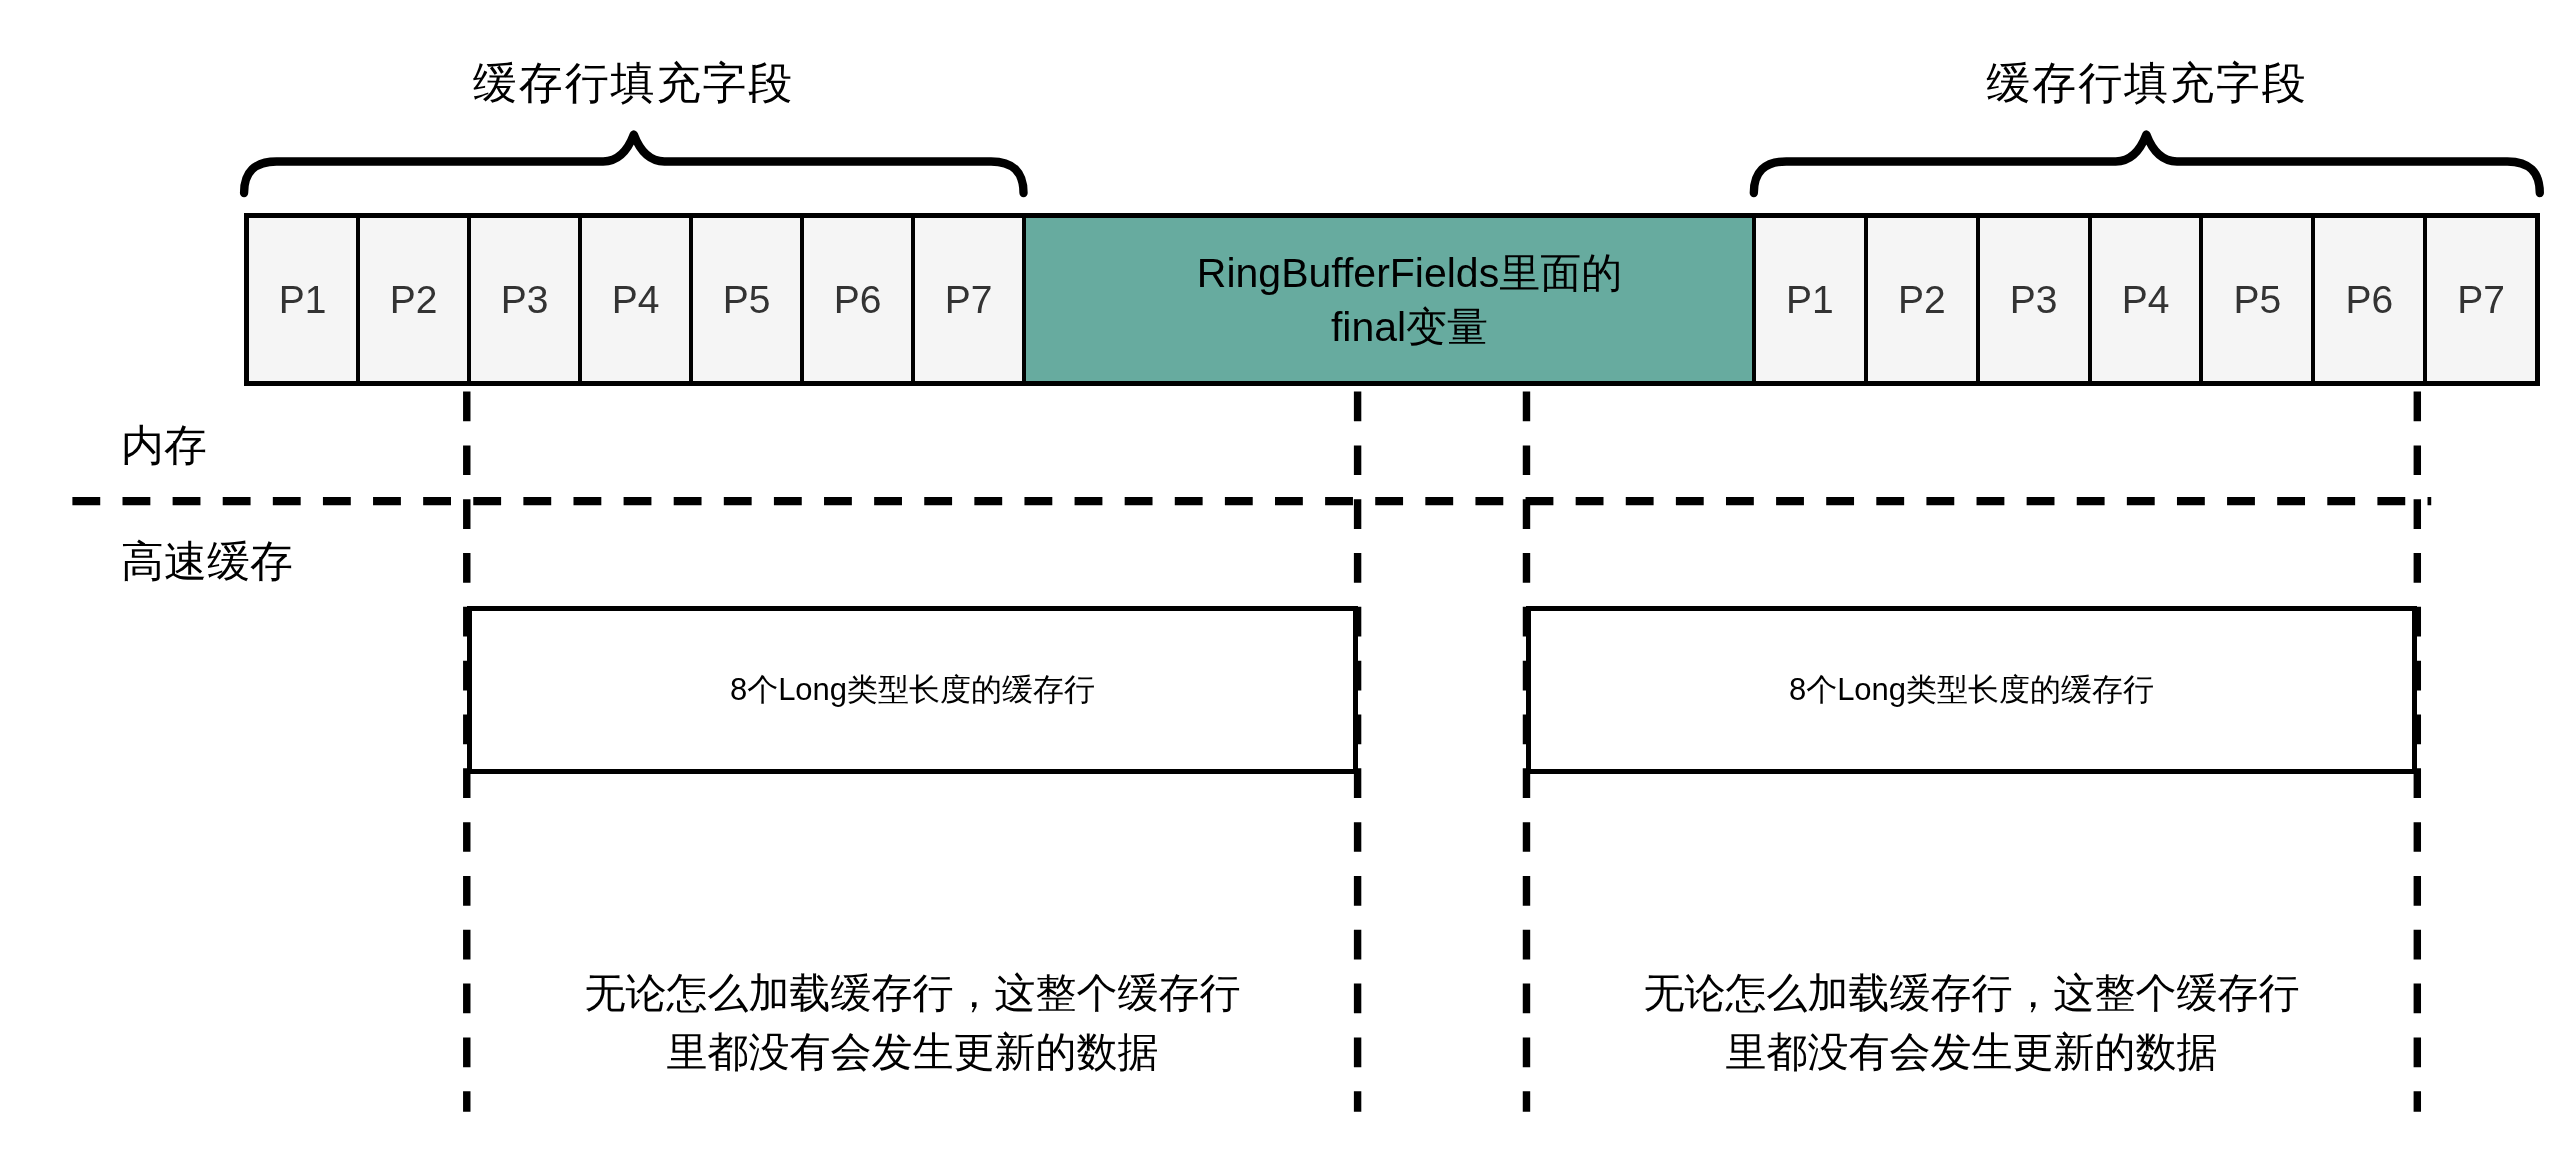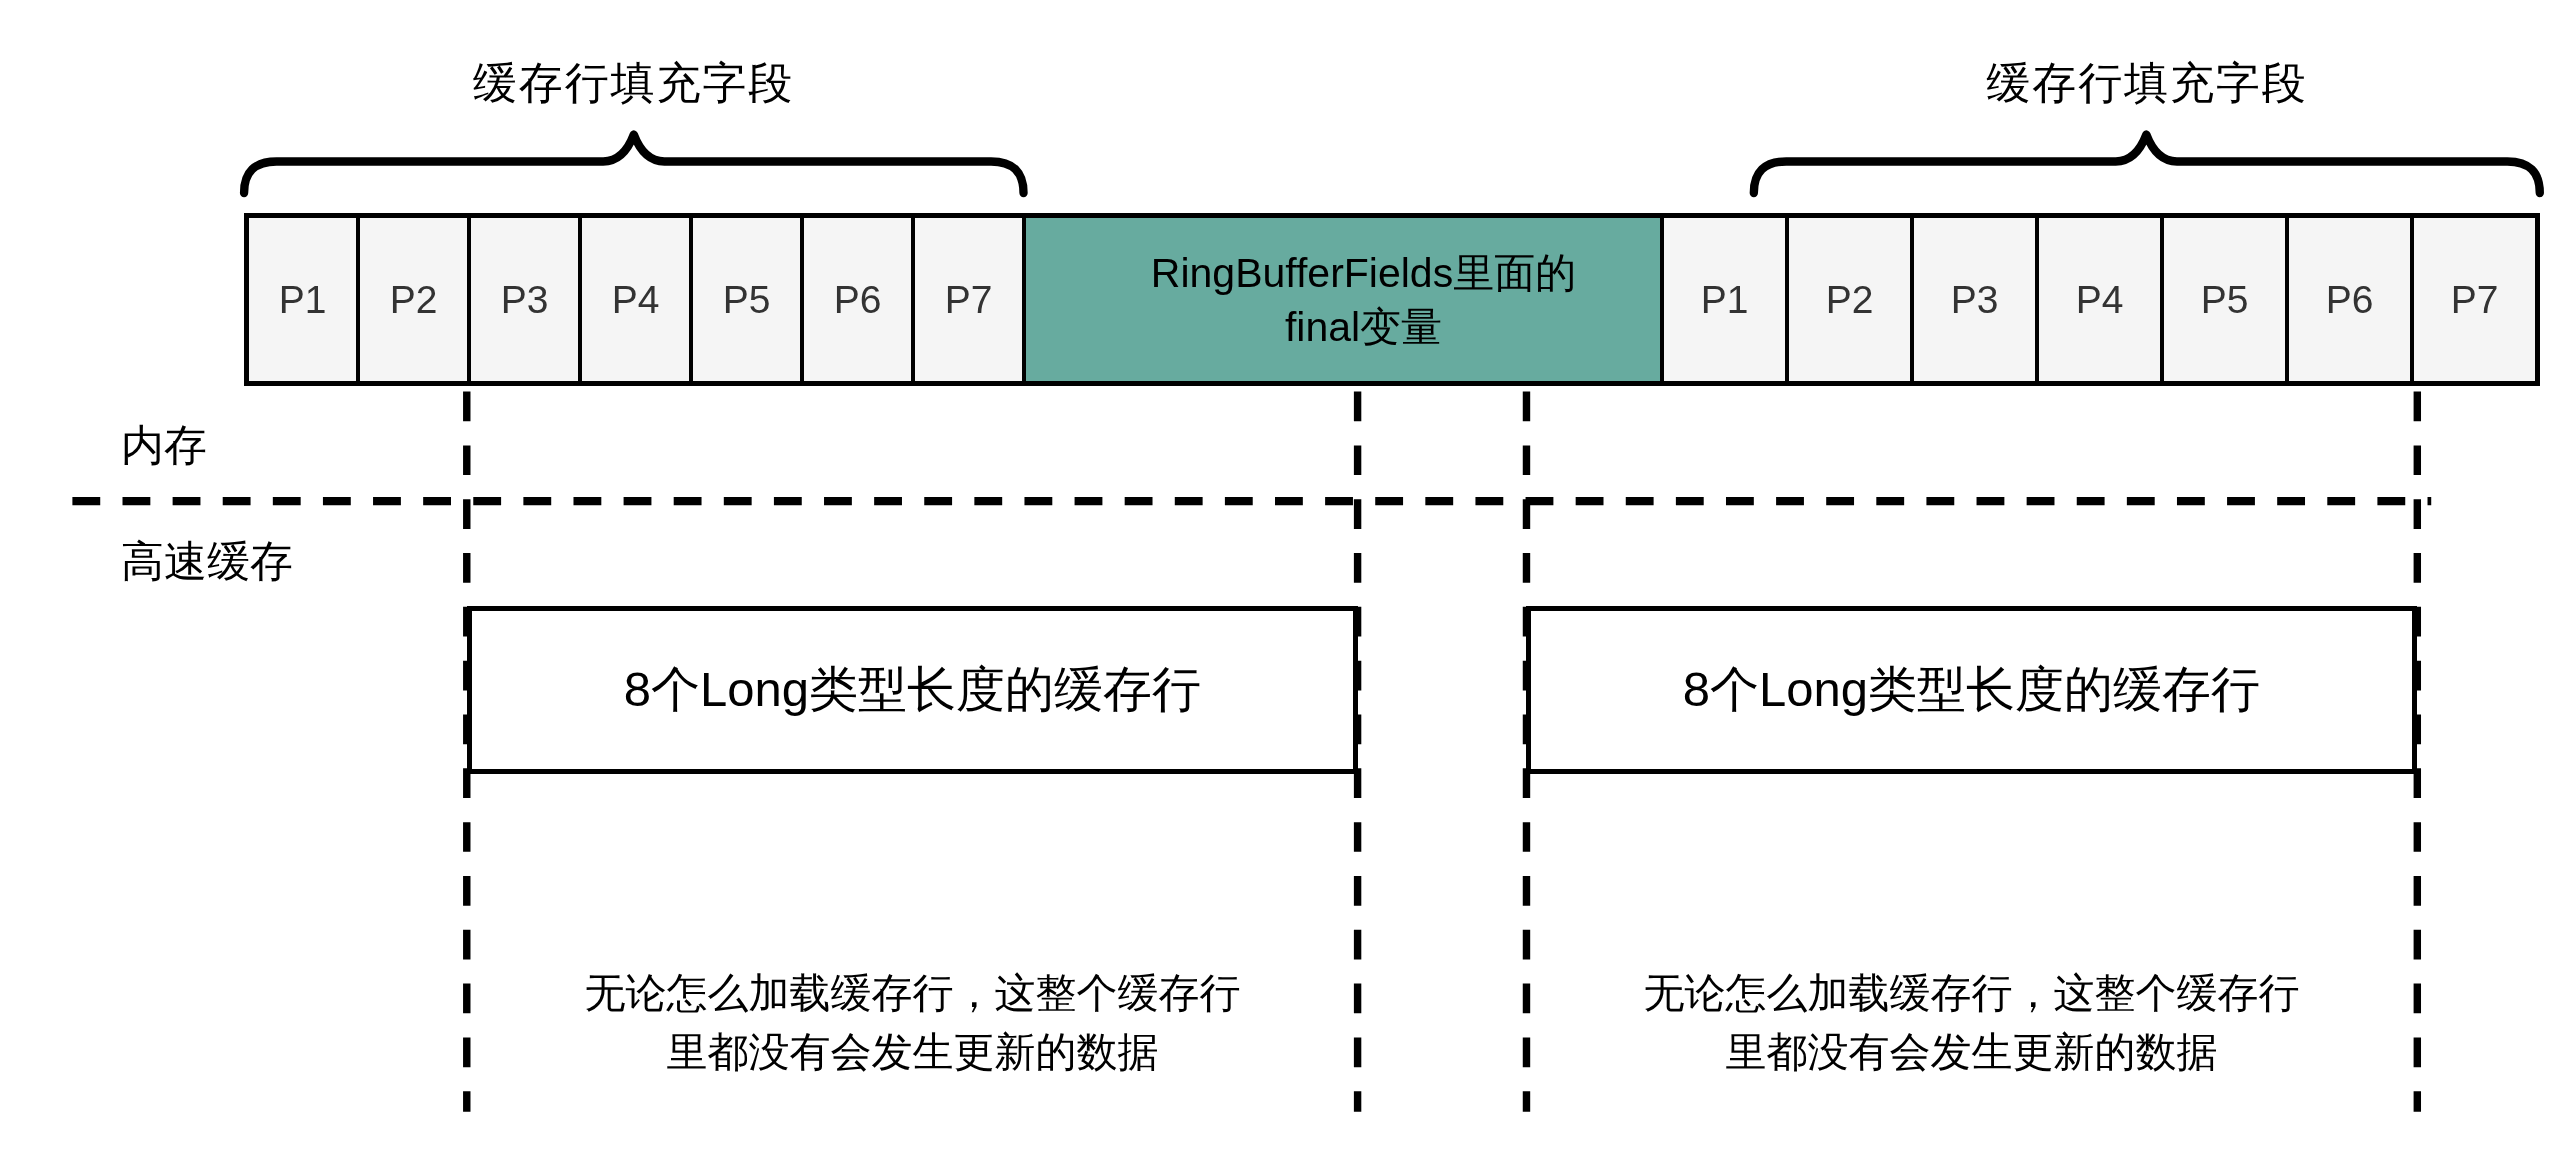--- a/index.html
+++ b/index.html
@@ -46,21 +46,21 @@
     align-items: center;
     justify-content: center;
     font-size: 39px;
     color: #333333;
   }
   .cell.left-cell  { width: 111px; flex: 0 0 auto; }
   .cell.right-cell { flex: 1 1 0; }
   .cell.last { border-right: none; }
   .center-block {
     box-sizing: border-box;
-    width: 638px; flex: 0 0 auto;
+    width: 730px; flex: 0 0 auto;
     border-right: 4.6px solid #000;
     background: #67AB9F;
     display: flex;
     flex-direction: column;
     align-items: center;
     justify-content: center;
     font-size: 41px;
     line-height: 54px;
     color: #000;
     text-align: center;
@@ -79,21 +79,21 @@
   .cacheline-box {
     position: absolute;
     top: 606px;
     width: 891px; height: 168px;
     box-sizing: border-box;
     border: 5.6px solid #000;
     background: #ffffff;
     display: flex;
     align-items: center;
     justify-content: center;
-    font-size: 49px;
+    font-size: 31px;
     color: #000;
     text-align: center;
   }
   .cacheline-box.left  { left: 467px; }
   .cacheline-box.right { left: 1526px; }
 
   .note {
     position: absolute;
     top: 964px;
     width: 891px;

